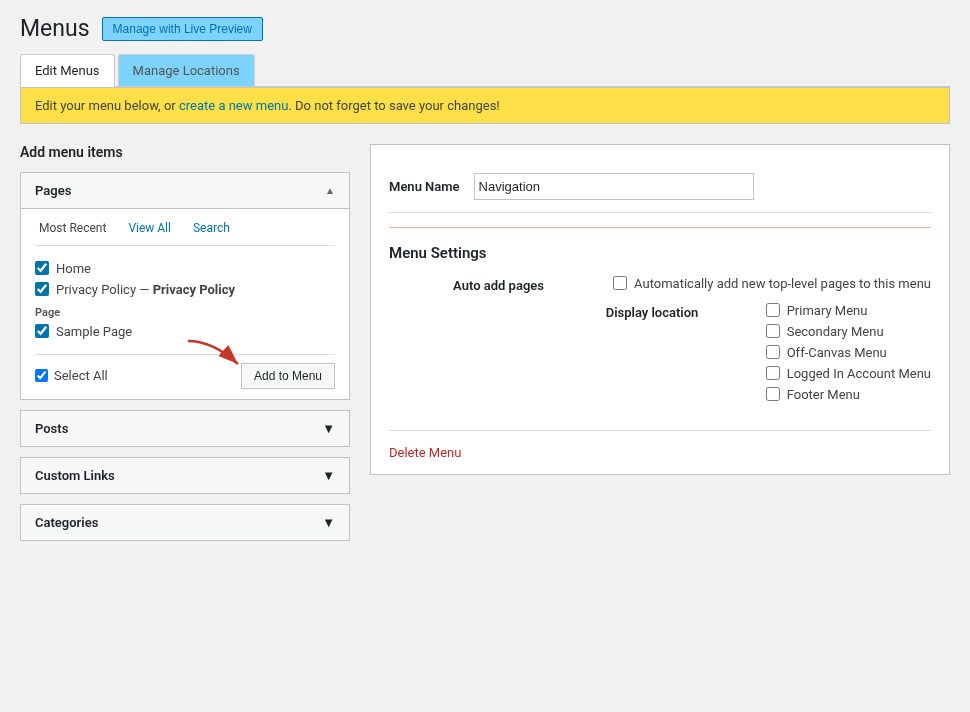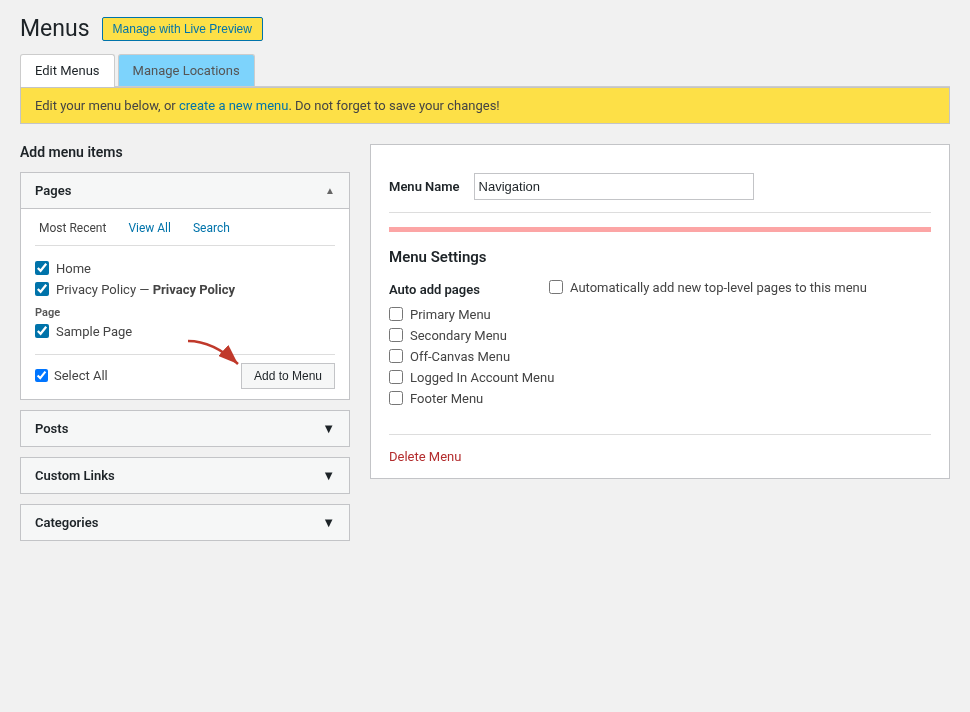--- a/index.html
+++ b/index.html
@@ -19,21 +19,21 @@
       gap: 12px;
     }
     .page-title {
       font-size: 23px;
       font-weight: 400;
       color: #1d2327;
       line-height: 1.3;
     }
     .live-preview-btn {
       border: 1px solid #0073aa;
-      background: #fde047;
+      background: #7dd3fc;
       color: #0073aa;
       padding: 4px 10px;
       font-size: 12px;
       cursor: pointer;
       border-radius: 2px;
     }
 
     .tabs {
       display: flex;
       margin: 10px 20px 0 20px;
@@ -208,27 +208,28 @@
       font-size: 13px;
       color: #555;
       margin-bottom: 20px;
     }
 
     .menu-settings-title {
       font-size: 15px;
       font-weight: 600;
       color: #1d2327;
       margin-bottom: 14px;
-      border-top: 5px solid #fca5a5;
+      border-top: 1px solid #fca5a5;
       padding-top: 16px;
     }
     .settings-row {
       display: flex;
       gap: 20px;
       margin-bottom: 10px;
+      justify-content: flex-end;
     }
     .settings-label {
       font-size: 13px;
       color: #1d2327;
       font-weight: 600;
       width: 140px;
       flex-shrink: 0;
       padding-top: 2px;
     }
     .settings-options {
@@ -397,20 +398,21 @@
         <div class="settings-options">
           <div class="settings-option">
             <input type="checkbox" style="">
             <span>Automatically add new top-level pages to this menu</span>
           </div>
         </div>
       </div>
 
       
       <div class="settings-row">
+        <div class="settings-label">Display location</div>
         <div class="settings-options">
           <div class="settings-option">
             <input type="checkbox" style="">
             <span>Primary Menu</span>
           </div>
           <div class="settings-option">
             <input type="checkbox" style="">
             <span>Secondary Menu</span>
           </div>
           <div class="settings-option">

